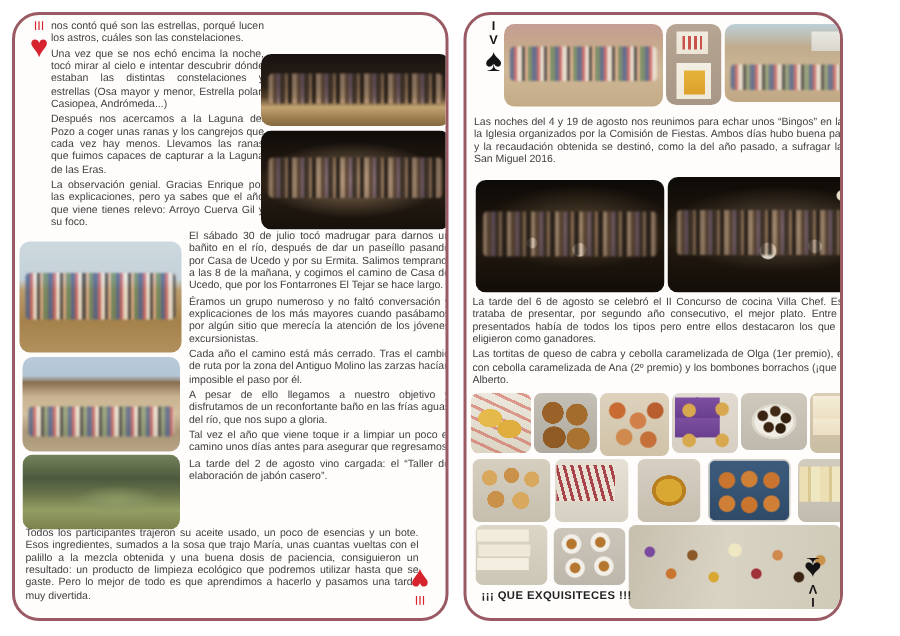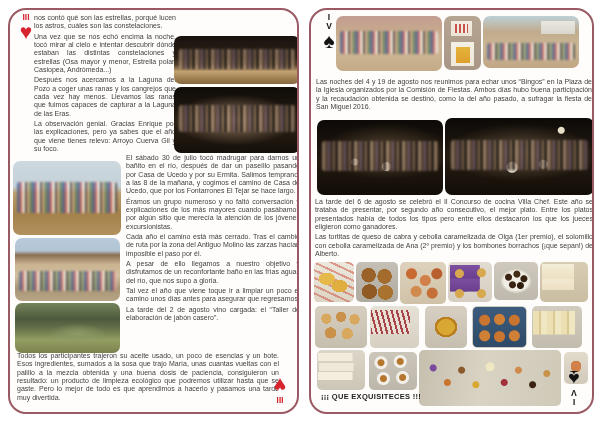--- a/index.html
+++ b/index.html
@@ -1,28 +1,28 @@
 <!DOCTYPE html>
 <html><head>
 <meta charset="utf-8">
 <style>
   * { margin:0; padding:0; box-sizing:border-box; }
   html,body { width:600px; height:424px; background:#ffffff; overflow:hidden;
               font-family:"Liberation Sans", sans-serif; }
   .page { position:absolute; background:#fffdfc; border:2px solid #9a5a64;
           border-radius:18px; overflow:hidden; }
   #page-left  { left:8px;  top:8px; width:291px; height:406px; }
-  #page-right { left:309px; top:8px; width:285px; height:406px; }
+  #page-right { left:309px; top:8px; width:253px; height:406px; }
 
   .txt { position:absolute; font-size:7px; line-height:1.19; color:#3e3e3e;
          text-align:justify; overflow:hidden; }
   .txt p { margin-bottom:2px; }
 
   .corner { position:absolute; display:flex; flex-direction:column; align-items:center; width:22px; }
-  .corner .num  { font-weight:bold; font-size:8.5px; line-height:1; text-align:center; }
+  .corner .num  { font-weight:normal; font-size:8.5px; line-height:1; text-align:center; }
   .corner .num-v { font-weight:bold; font-size:8.5px; line-height:1.05; text-align:center;
                    width:8px; word-break:break-all; }
   .corner .suit { font-size:21px; line-height:.9; margin-top:1px; }
   .hearts { color:#d6232e; }
   .spades { color:#141414; }
   .corner.br { transform:rotate(180deg); }
 
   .ph { position:absolute; border-radius:7px; overflow:hidden; }
   .ft { position:absolute; border-radius:5px; overflow:hidden; }
 

